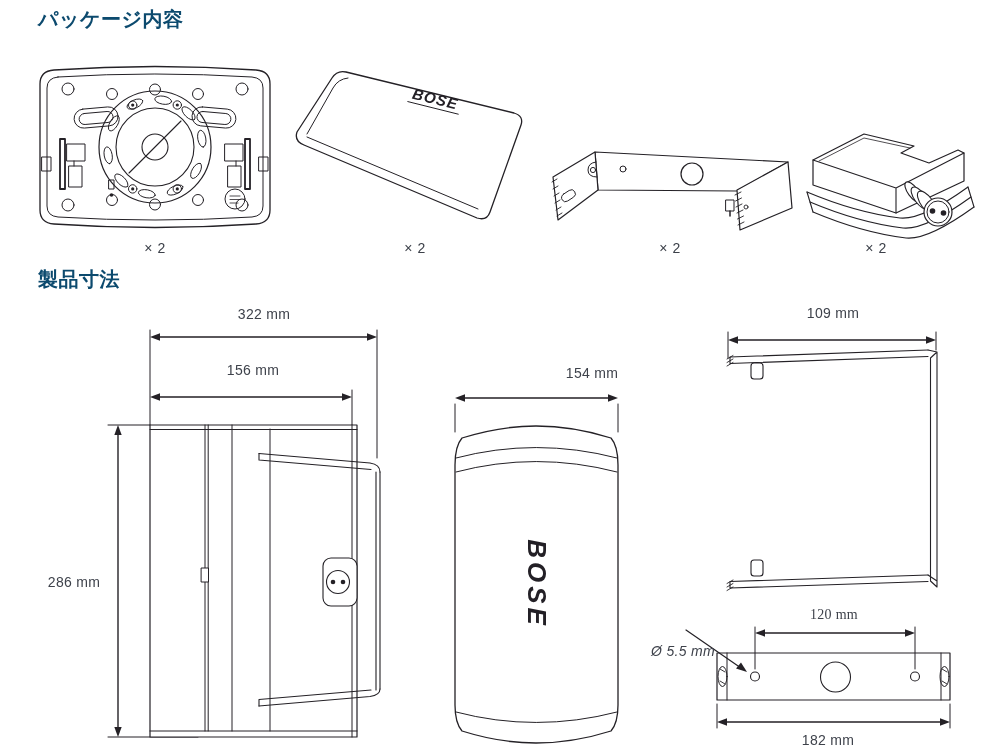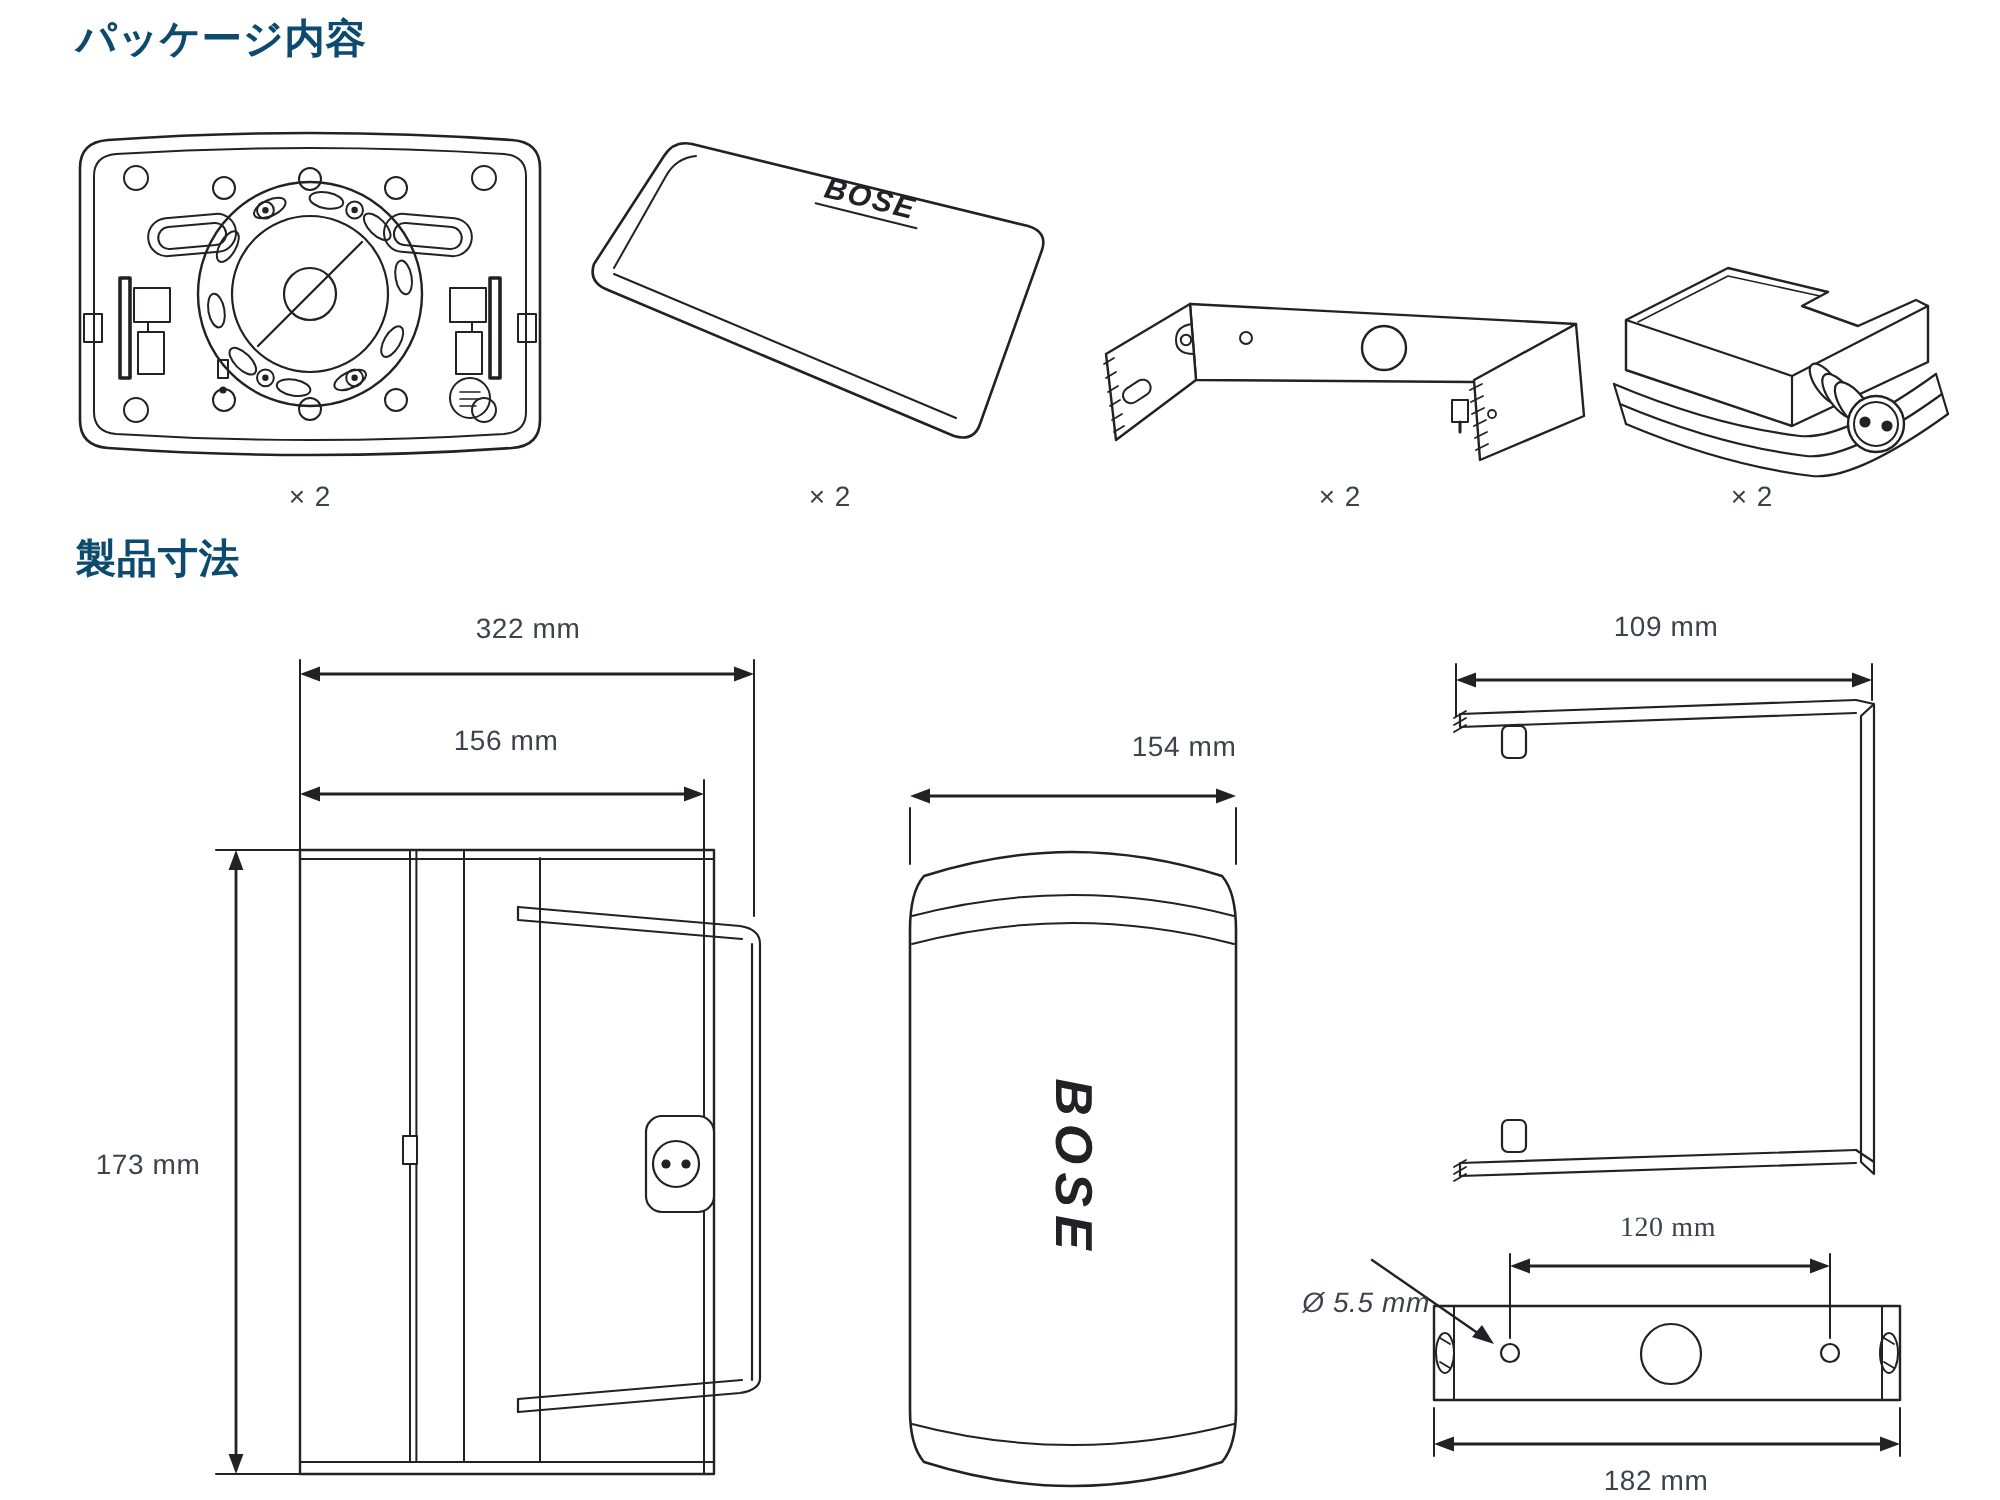--- a/index.html
+++ b/index.html
@@ -185,21 +185,21 @@
     </g>
     <g>
       <rect class="ln fw" stroke-width="1.1" x="283" y="258" width="34" height="48" rx="8"></rect>
       <circle class="ln" stroke-width="1.1" cx="298" cy="282" r="11.5"></circle>
       <circle class="ar" cx="293" cy="282" r="2.3"></circle>
       <circle class="ar" cx="303" cy="282" r="2.3"></circle>
     </g>
   </svg>
   <div class="dim-label" style="left:264px;top:306px;">322 mm</div>
   <div class="dim-label" style="left:253px;top:362px;">156 mm</div>
-  <div class="dim-label" style="left:74px;top:574px;">173 mm</div>
+  <div class="dim-label" style="left:74px;top:574px;">286 mm</div>
 
   <svg style="left:440px;top:360px;" width="200" height="390" viewBox="0 0 200 390">
     <g class="ln" stroke-width="1">
       <path d="M15,44 V72 M178,44 V72"></path>
     </g>
     <g>
       <line class="ln" stroke-width="1.4" x1="24" y1="38" x2="169" y2="38"></line>
       <polygon class="ar" points="15,38 25,34.3 25,41.7"></polygon>
       <polygon class="ar" points="178,38 168,34.3 168,41.7"></polygon>
     </g>

